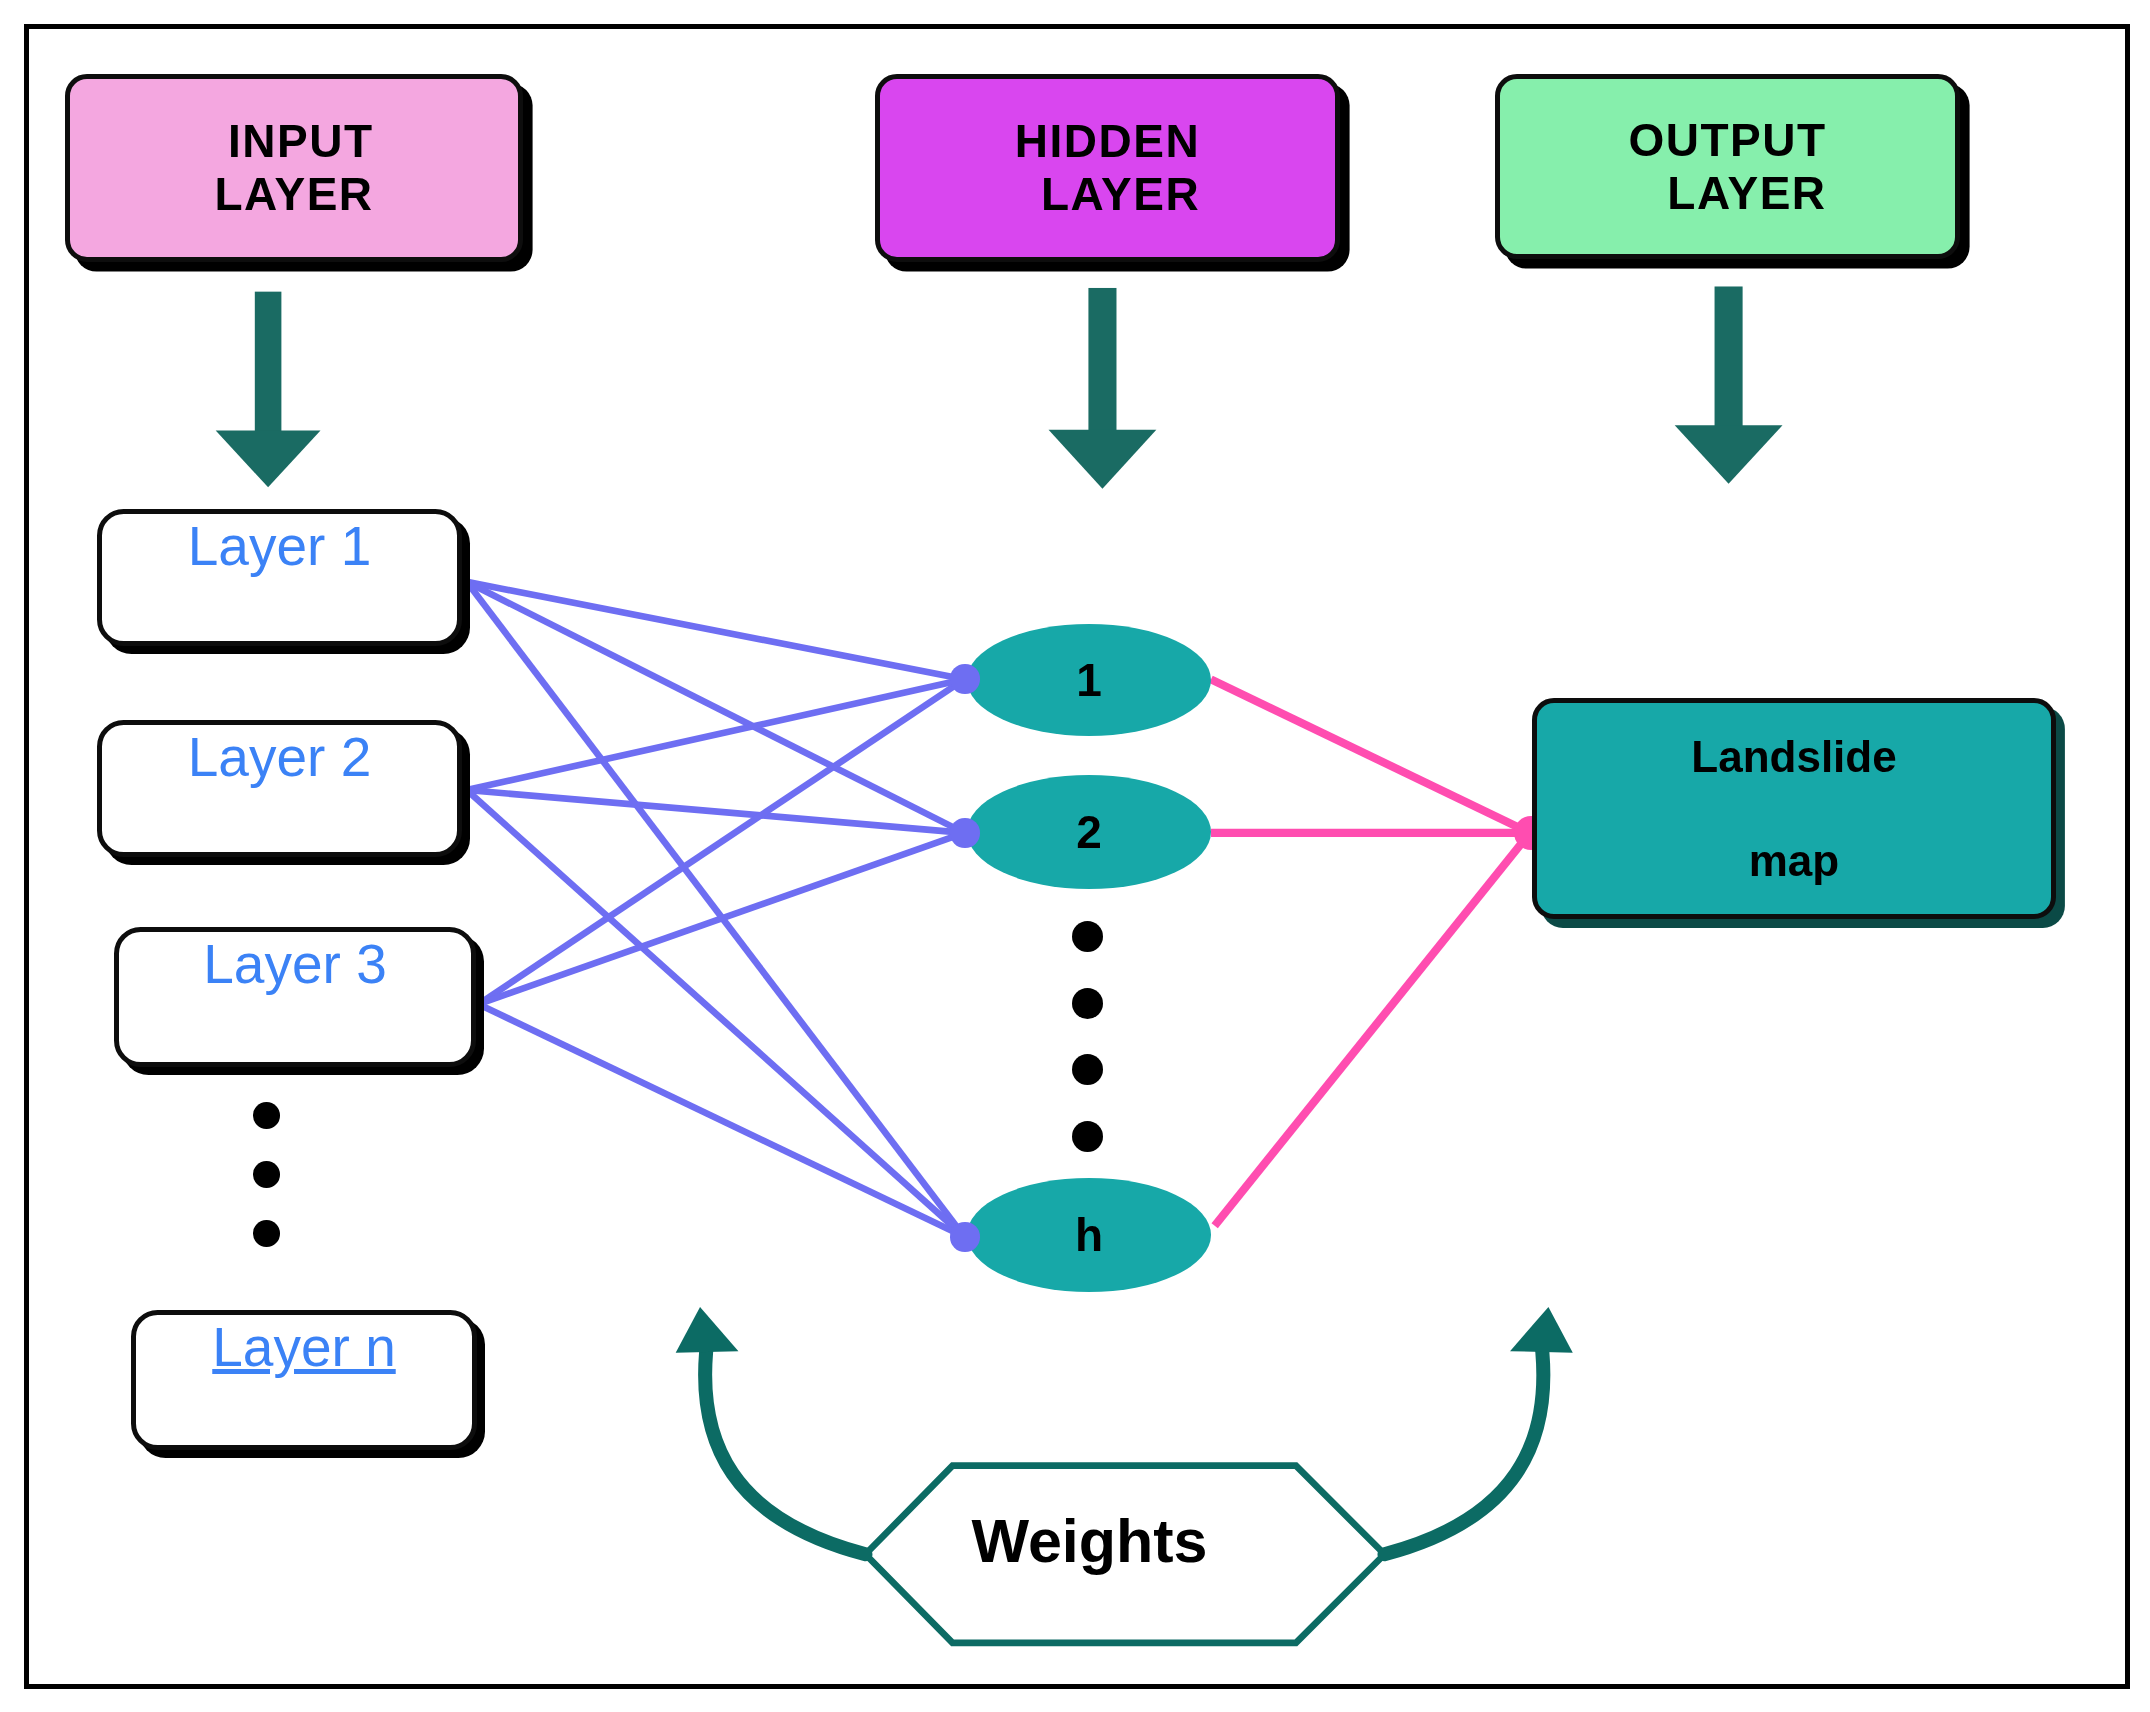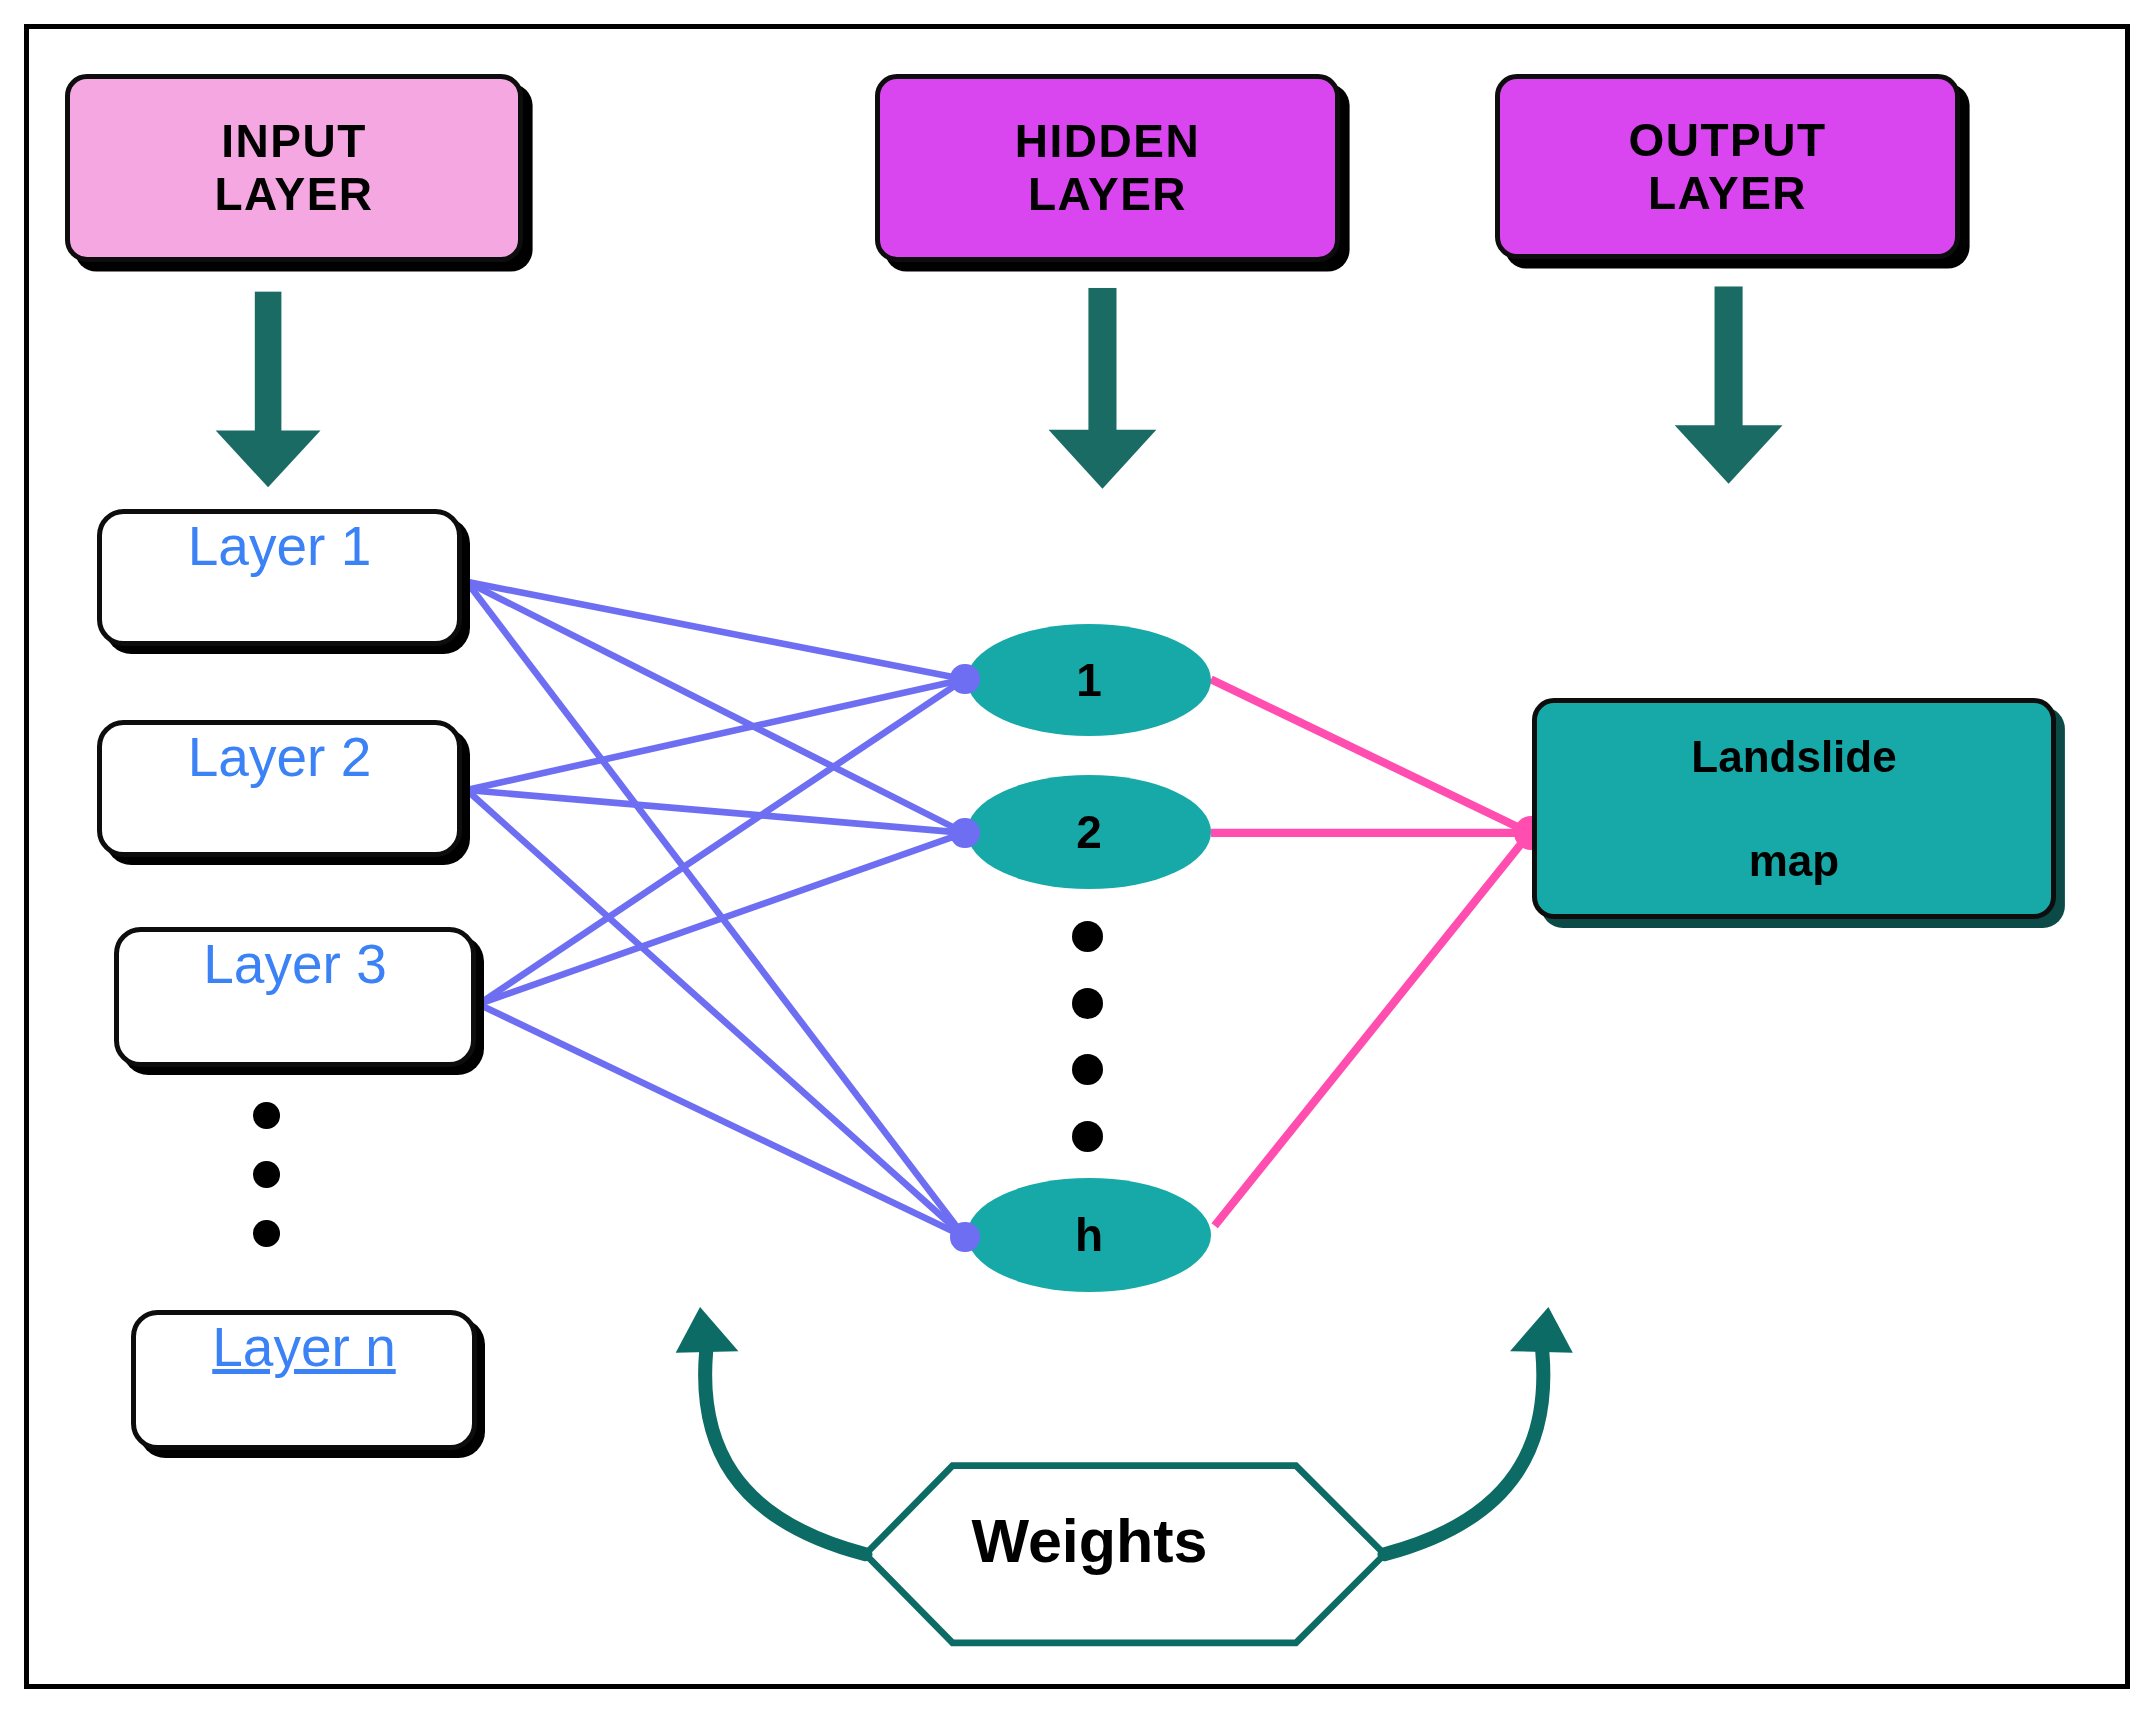--- a/index.html
+++ b/index.html
@@ -13,26 +13,26 @@
     border:5.2px solid #000000;box-sizing:border-box;background:#ffffff;
   }
 
   .svg-layer{position:absolute;left:0;top:0;width:2151px;height:1713px;pointer-events:none;}
 
   
   .header-chip{
     position:absolute;border:5.2px solid #0d0d0d;border-radius:22px;
     box-shadow:9.6px 9.6px 0 0 #000000;
     display:flex;align-items:center;justify-content:center;
-    text-align:center;font-weight:bold;letter-spacing:1.5px;
+    text-align:right;font-weight:bold;letter-spacing:1.5px;
     color:#000000;line-height:1.15;box-sizing:border-box;
   }
   #hdr-input{left:65px;top:74px;width:458px;height:188px;background:#F4A7E0;font-size:46px;}
   #hdr-hidden{left:875px;top:74px;width:465px;height:188px;background:#d946ef;font-size:46px;}
-  #hdr-output{left:1495px;top:74px;width:465px;height:185px;background:#d946ef;font-size:46px;}
+  #hdr-output{left:1495px;top:74px;width:465px;height:185px;background:#86efac;font-size:46px;}
 
   
   .layer-box{
     position:absolute;background:#ffffff;border:5.2px solid #0d0d0d;border-radius:26.6px;
     box-shadow:8px 8px 0 0 #000000;
     display:flex;align-items:flex-start;justify-content:center;
     font-size:55px;color:#3b82f6;box-sizing:border-box;
   }
   #layer-1{left:97px;top:509px;width:365px;height:137px;}
   #layer-2{left:97px;top:720px;width:365px;height:137px;}

